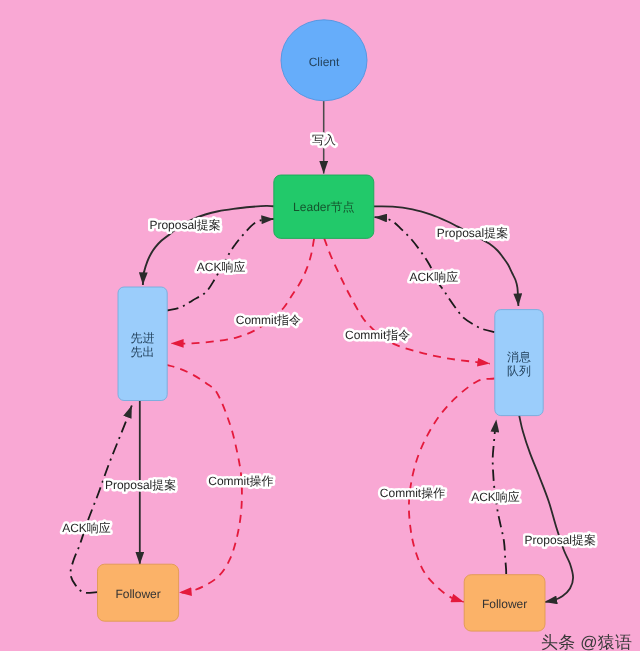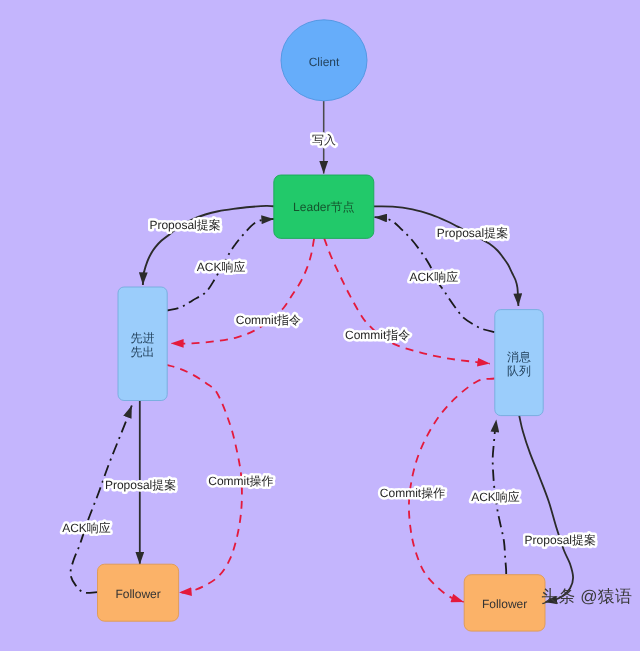--- a/index.html
+++ b/index.html
@@ -1,19 +1,19 @@
 <!DOCTYPE html>
 <html><head>
 <meta charset="utf-8">
 <style>
   html,body{margin:0;padding:0;background:#ffffff;}
   body{width:640px;height:651px;overflow:hidden;
        font-family:"Liberation Sans","DejaVu Sans",sans-serif;
        -webkit-font-smoothing:antialiased;text-rendering:geometricPrecision;}
-  #stage{position:relative;-webkit-font-smoothing:antialiased;width:640px;height:651px;background:#c4b5fd;}
+  #stage{position:relative;-webkit-font-smoothing:antialiased;width:640px;height:651px;background:#f9a8d4;}
   svg#diagram{position:absolute;left:0;top:0;display:block;}
   .node-label{font-family:"Liberation Sans","DejaVu Sans",sans-serif;
               font-size:12px;fill:#24435e;text-anchor:middle;dominant-baseline:middle;}
   .node-label-dark{fill:#333333;}
   .node-label-green{fill:#14532d;}
   .edge-label{font-family:"Liberation Sans","DejaVu Sans",sans-serif;
               font-size:12px;fill:#262626;text-anchor:middle;dominant-baseline:middle;
               paint-order:stroke fill;stroke:#ffffff;stroke-width:5px;
               stroke-linejoin:round;stroke-linecap:round;}
   .edge{fill:none;stroke-linecap:butt;}
@@ -80,14 +80,14 @@
   <text class="edge-label" x="433.8" y="277.8">ACK响应</text>
   <text class="edge-label" x="268.4" y="320.7">Commit指令</text>
   <text class="edge-label" x="377.7" y="335.5">Commit指令</text>
   <text class="edge-label" x="140.6" y="486.2">Proposal提案</text>
   <text class="edge-label" x="86.5" y="528.9">ACK响应</text>
   <text class="edge-label" x="240.9" y="481.5">Commit操作</text>
   <text class="edge-label" x="560.3" y="541.0">Proposal提案</text>
   <text class="edge-label" x="495.5" y="497.5">ACK响应</text>
   <text class="edge-label" x="412.5" y="494.3">Commit操作</text>
 </svg>
-<div class="wm" style="left:541px;top:588px;position:absolute;font-size:17px;color:#3a3a3a;letter-spacing:0.2px;white-space:nowrap;line-height:1;">头条 @猿语</div>
+<div class="wm" style="left:541px;top:634px;position:absolute;font-size:17px;color:#3a3a3a;letter-spacing:0.2px;white-space:nowrap;line-height:1;">头条 @猿语</div>
 </div>
 
 </body></html>

